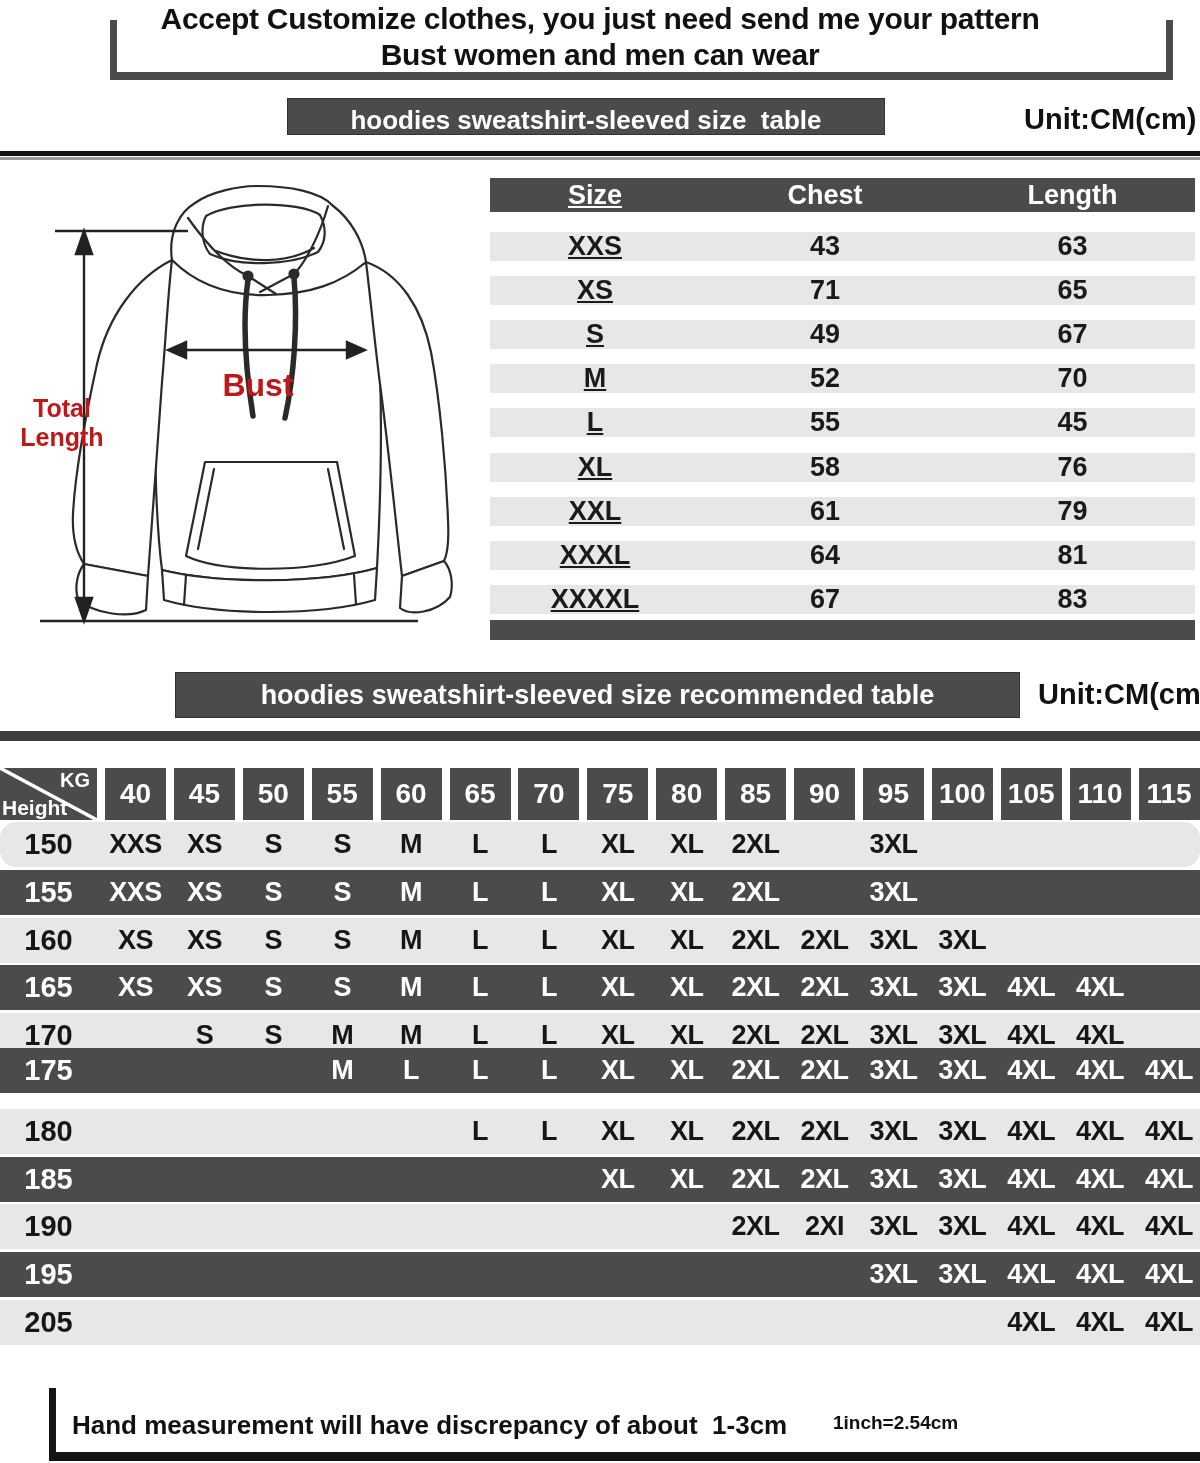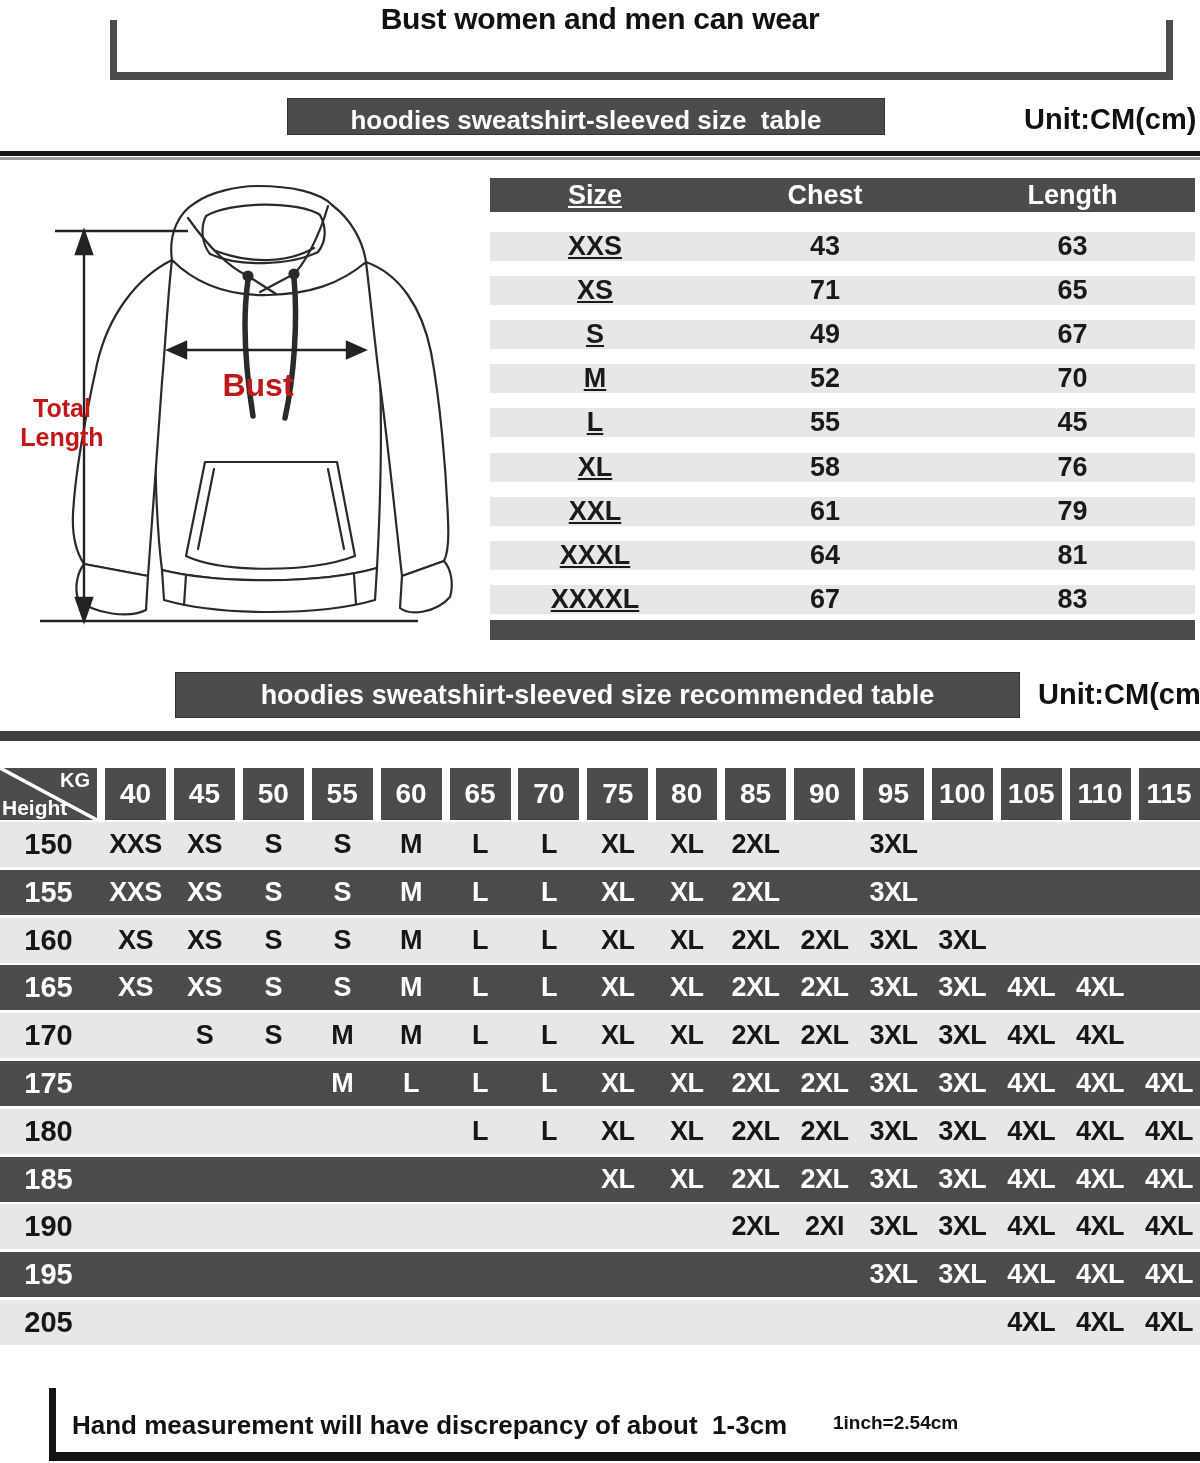--- a/index.html
+++ b/index.html
@@ -60,20 +60,21 @@
   .note{position:absolute;left:72px;top:1410px;font-size:26px;white-space:pre;color:#111;}
   .conv{position:absolute;left:833px;top:1412px;font-size:19px;color:#111;}
 </style>
 </head>
 <body>
 
 <div class="page">
 
   <div class="title-frame"></div>
   <div class="title-text">
+    <div>Accept Customize clothes, you just need send me your pattern</div>
     <div>Bust women and men can wear</div>
   </div>
 
   <div class="banner" id="banner1">hoodies sweatshirt-sleeved size  table</div>
   <div class="unit" id="unit1">Unit:CM(cm)</div>
   <div class="hr1a"></div>
   <div class="hr1b"></div>
 
   <svg class="hoodie-svg" viewBox="0 0 470 480">
     <g stroke="#2a2a2a" stroke-width="2.2" fill="#fff" stroke-linejoin="round" stroke-linecap="round">
@@ -205,21 +206,21 @@
         <div class="kg-box" style="left: 656.2px;">80</div>
         <div class="kg-box" style="left: 725.1px;">85</div>
         <div class="kg-box" style="left: 794px;">90</div>
         <div class="kg-box" style="left: 862.9px;">95</div>
         <div class="kg-box" style="left: 931.8px;">100</div>
         <div class="kg-box" style="left: 1000.7px;">105</div>
         <div class="kg-box" style="left: 1069.6px;">110</div>
         <div class="kg-box" style="left: 1138.5px;">115</div>
       </div>
     <div>
-        <div class="reco-row light" style="top: 64px;">
+        <div class="reco-row light" style="top: 64px; border-radius: 16px;">
           <div class="reco-height">150</div>
           <div class="reco-cell" style="left: 105px;">XXS</div>
           <div class="reco-cell" style="left: 173.9px;">XS</div>
           <div class="reco-cell" style="left: 242.8px;">S</div>
           <div class="reco-cell" style="left: 311.7px;">S</div>
           <div class="reco-cell" style="left: 380.6px;">M</div>
           <div class="reco-cell" style="left: 449.5px;">L</div>
           <div class="reco-cell" style="left: 518.4px;">L</div>
           <div class="reco-cell" style="left: 587.3px;">XL</div>
           <div class="reco-cell" style="left: 656.2px;">XL</div>
@@ -284,21 +285,21 @@
           <div class="reco-cell" style="left: 518.4px;">L</div>
           <div class="reco-cell" style="left: 587.3px;">XL</div>
           <div class="reco-cell" style="left: 656.2px;">XL</div>
           <div class="reco-cell" style="left: 725.1px;">2XL</div>
           <div class="reco-cell" style="left: 794px;">2XL</div>
           <div class="reco-cell" style="left: 862.9px;">3XL</div>
           <div class="reco-cell" style="left: 931.8px;">3XL</div>
           <div class="reco-cell" style="left: 1000.7px;">4XL</div>
           <div class="reco-cell" style="left: 1069.6px;">4XL</div>
         </div>
-        <div class="reco-row dark" style="top: 303px;">
+        <div class="reco-row dark" style="top: 290px;">
           <div class="reco-height">175</div>
           <div class="reco-cell" style="left: 311.7px;">M</div>
           <div class="reco-cell" style="left: 380.6px;">L</div>
           <div class="reco-cell" style="left: 449.5px;">L</div>
           <div class="reco-cell" style="left: 518.4px;">L</div>
           <div class="reco-cell" style="left: 587.3px;">XL</div>
           <div class="reco-cell" style="left: 656.2px;">XL</div>
           <div class="reco-cell" style="left: 725.1px;">2XL</div>
           <div class="reco-cell" style="left: 794px;">2XL</div>
           <div class="reco-cell" style="left: 862.9px;">3XL</div>

